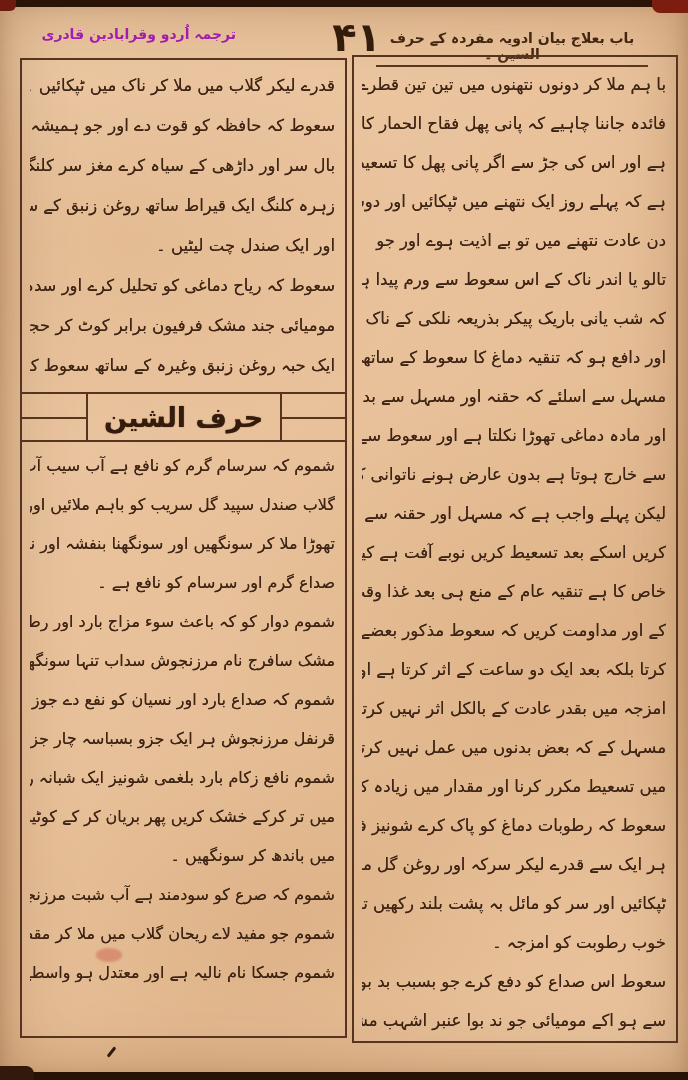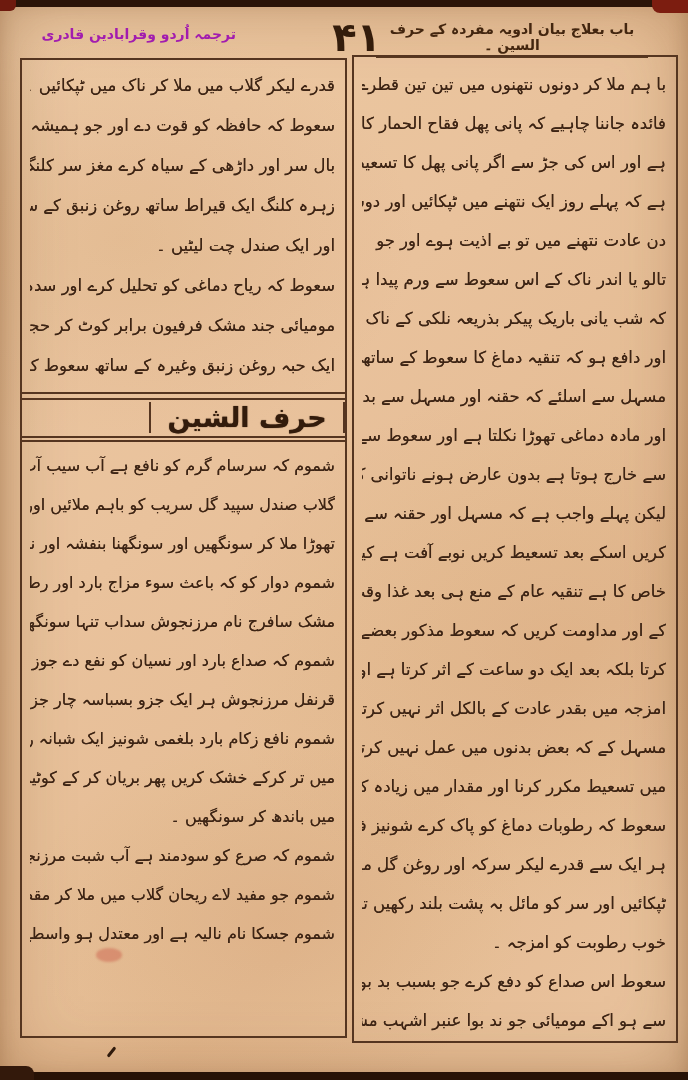--- a/index.html
+++ b/index.html
@@ -26,21 +26,21 @@
   .corner-red-right{ position:absolute; right:0; top:0; width:36px;  height:13px; background:#7c1d10; border-radius:0 0 0 8px; }
   .corner-dark-bl  { position:absolute; left:0; bottom:0; width:34px; height:14px; background:#33190b; border-radius:0 8px 0 0; }
 
   
   .hdr-left{
     position:absolute; top:26px; left:36px; width:200px;
     font-size:14px; font-weight:bold; direction:rtl; text-align:right;
     color:#a21caf; letter-spacing:.2px;
   }
   .hdr-right{
-    position:absolute; top:21px; right:40px; width:272px;
+    position:absolute; top:30px; right:40px; width:272px;
     font-size:14px; font-weight:bold; direction:rtl; text-align:center;
     color:#43260f; border-bottom:2px solid #4e2d15; padding-bottom:3px;
   }
   .page-num{
     position:absolute; top:14px; left:347px; width:34px;
     font-size:40px; font-weight:bold; color:#331c0b; text-align:center;
   }
 
   
   .col{
@@ -56,21 +56,21 @@
     color:#3d2414; text-shadow:0 0 .5px rgba(61,36,20,.8);
   }
   .col-right .tline{ height:39px; line-height:39px; font-size:16.5px; }
   .col-left  .sec1 .tline{ height:40px; line-height:40px; font-size:16.5px; }
   .col-left  .sec2 .tline{ height:39px; line-height:39px; font-size:16px; }
 
   
   .heading-band{
     margin:6px -10px 4px -8px;           
     height:50px; display:flex; align-items:stretch;
-    border-top:2px solid #553520; border-bottom:2px solid #553520;flex-direction:column;
+    border-top:2px solid #553520; border-bottom:2px solid #553520;
   }
   .band-side{ flex:1; position:relative; }
   .band-side::after{
     content:""; position:absolute; left:0; right:0; top:50%;
     border-top:2px solid #553520;
   }
   .band-center{
     width:196px; border-left:2px solid #553520; border-right:2px solid #553520;
     display:flex; align-items:center; justify-content:center;
     font-size:27px; font-weight:bold; color:#331c0c;
@@ -144,20 +144,21 @@
     </div>
   <div class="heading-band">
     <div class="band-side"></div>
     <div class="band-center">حرف الشین</div>
     <div class="band-side"></div>
   </div>
   <div class="sec2">
       <div class="tline">شموم کہ سرسام گرم کو نافع ہے آب سیب آب بہی آب تر</div>
       <div class="tline">گلاب صندل سپید گل سریب کو باہم ملائیں اور کافور</div>
       <div class="tline">تھوڑا ملا کر سونگھیں اور سونگھنا بنفشہ اور نیلوفر کا بدستور</div>
+      <div class="tline">صداع گرم اور سرسام کو نافع ہے ۔</div>
       <div class="tline">شموم دوار کو کہ باعث سوء مزاج بارد اور رطوبت ہو نافع ہے</div>
       <div class="tline">مشک سافرج نام مرزنجوش سداب تنہا سونگھیں یا مرکب کر کے</div>
       <div class="tline">شموم کہ صداع بارد اور نسیان کو نفع دے جوز بوا شیح</div>
       <div class="tline">قرنفل مرزنجوش ہر ایک جزو بسباسہ چار جزو کوٹ کر</div>
       <div class="tline">شموم نافع زکام بارد بلغمی شونیز ایک شبانہ روز سرکے</div>
       <div class="tline">میں تر کرکے خشک کریں پھر بریان کر کے کوٹیں نیلے کپڑے</div>
       <div class="tline">میں باندھ کر سونگھیں ۔</div>
       <div class="tline">شموم کہ صرع کو سودمند ہے آب شبت مرزنجوش ملا کر ہمیشہ سونگھیں</div>
       <div class="tline">شموم جو مفید لاے ریحان گلاب میں ملا کر مقطر کرکے دونوں نتھنے سونگھیں</div>
       <div class="tline">شموم جسکا نام نالیہ ہے اور معتدل ہو واسطے تقویت</div>

